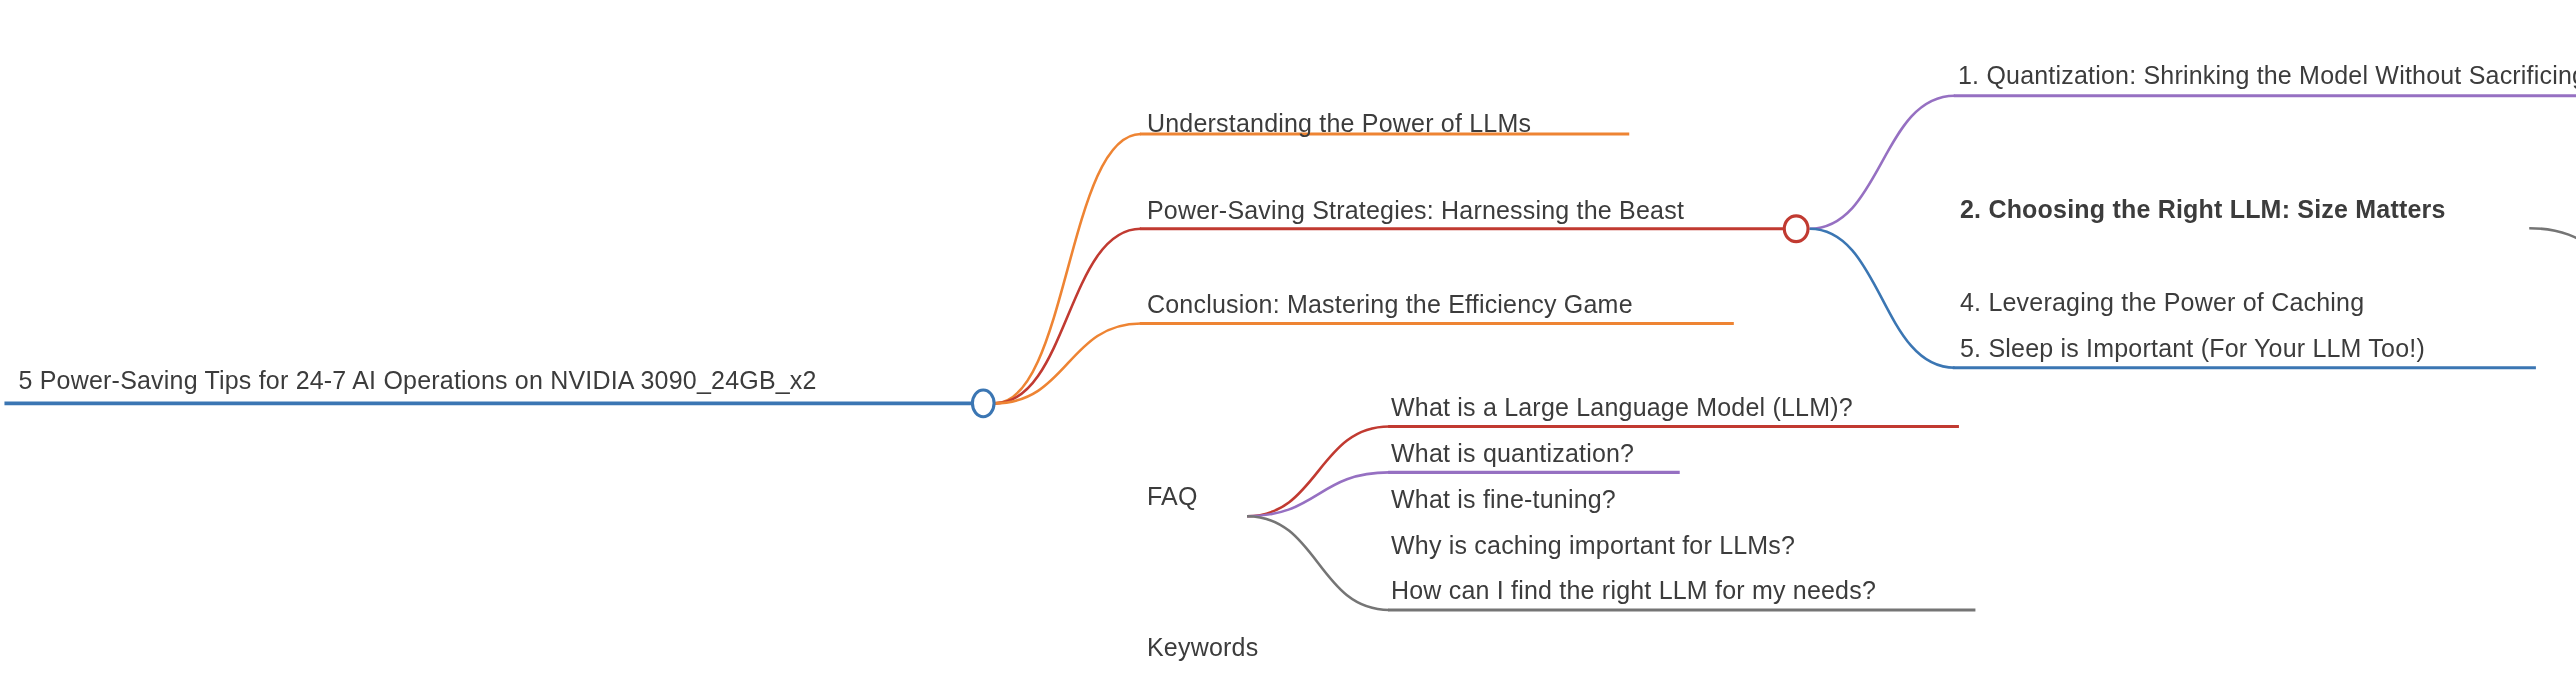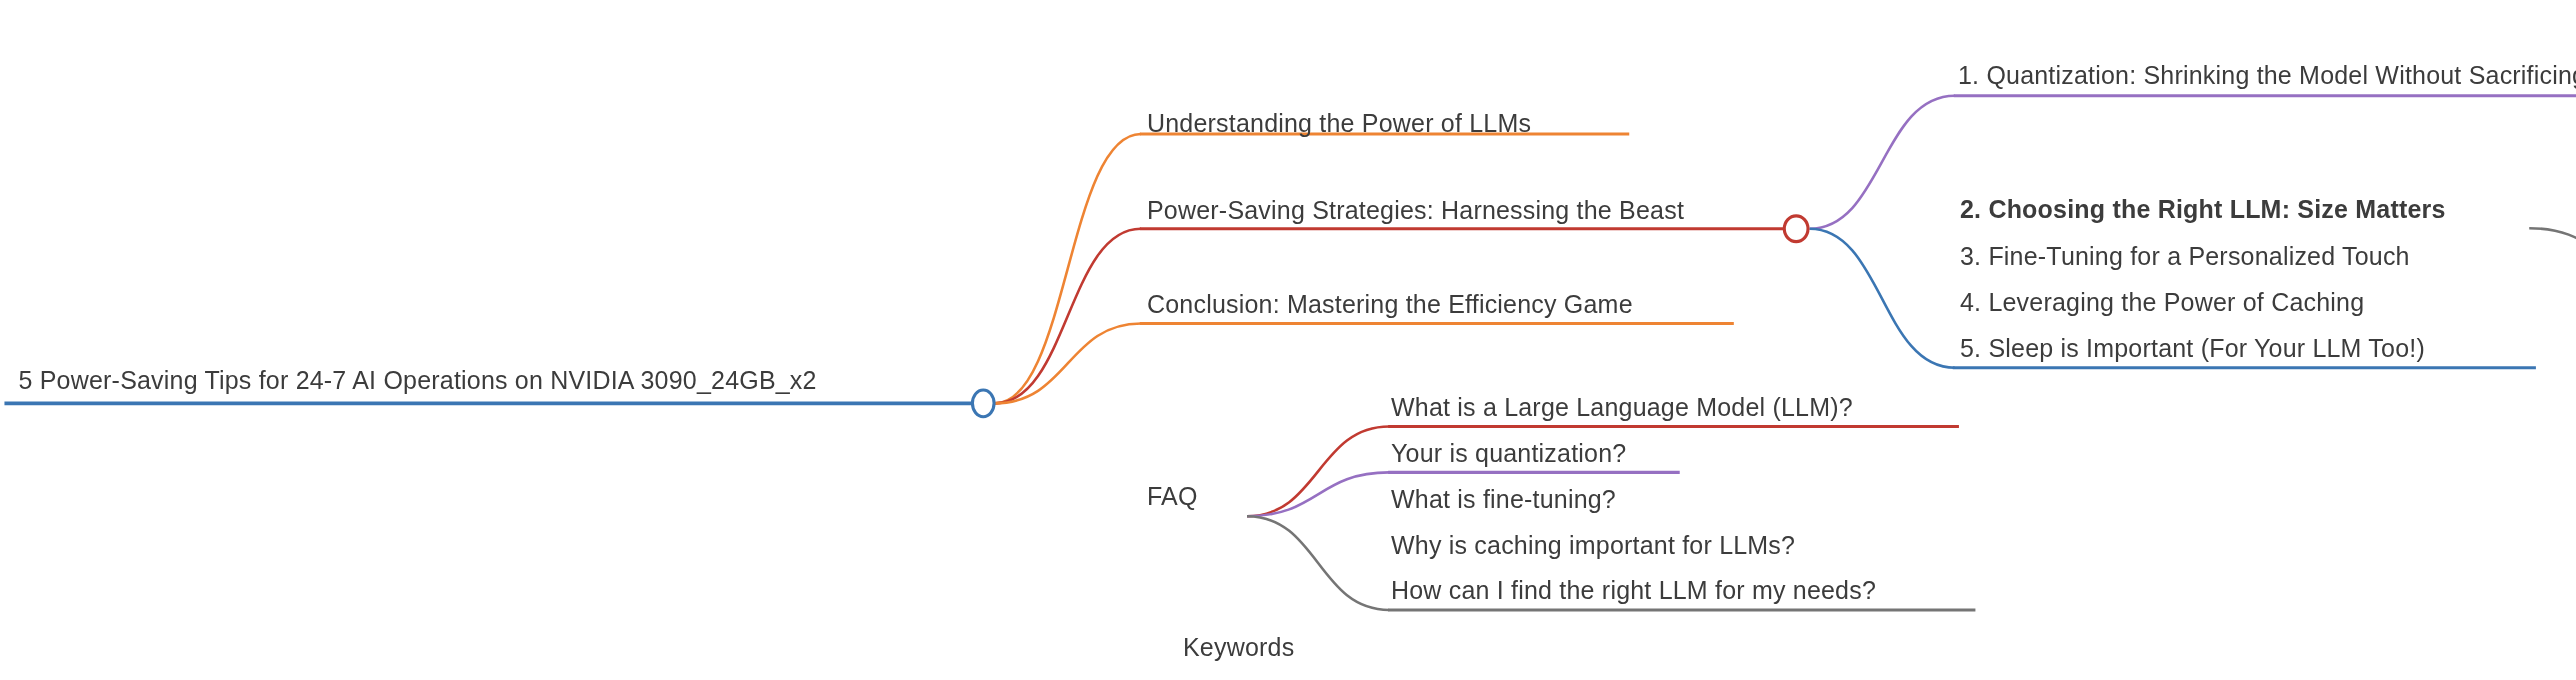--- a/index.html
+++ b/index.html
@@ -57,35 +57,34 @@
 
   <div class="node-label" style="left:1147px;top:124px;">Understanding the Power of LLMs</div>
 
 
   <div class="node-label" style="left:1147px;top:211px;">Power-Saving Strategies: Harnessing the Beast</div>
 
   <div class="node-label" style="left:1147px;top:305px;">Conclusion: Mastering the Efficiency Game</div>
 
   <div class="node-label" style="left:1147px;top:497px;">FAQ</div>
 
-  <div class="node-label" style="left:1147px;top:648px;margin-left:36px;">Keywords</div>
+  <div class="node-label" style="left:1147px;top:648px;">Keywords</div>
 
   <div class="node-label" style="left:1958px;top:76px;">1. Quantization: Shrinking the Model Without Sacrificing Smarts</div>
 
   <div class="node-label" style="left:1960px;top:210px;font-weight:bold;">2. Choosing the Right LLM: Size Matters</div>
 
-  <div class="node-label" style="left:1960px;top:257px;">3. Fine-Tuning for a Personalized Touch</div>
 
   <div class="node-label" style="left:1960px;top:303px;">4. Leveraging the Power of Caching</div>
 
   <div class="node-label" style="left:1960px;top:349px;">5. Sleep is Important (For Your LLM Too!)</div>
 
   <div class="node-label" style="left:1391px;top:408px;">What is a Large Language Model (LLM)?</div>
 
-  <div class="node-label" style="left:1391px;top:454px;">Your is quantization?</div>
+  <div class="node-label" style="left:1391px;top:454px;">What is quantization?</div>
 
   <div class="node-label" style="left:1391px;top:500px;">What is fine-tuning?</div>
 
   <div class="node-label" style="left:1391px;top:591px;">How can I find the right LLM for my needs?</div>
 
   <div class="node-label" style="left:1391px;top:546px;">Why is caching important for LLMs?</div>
 
 </div>
 
 

